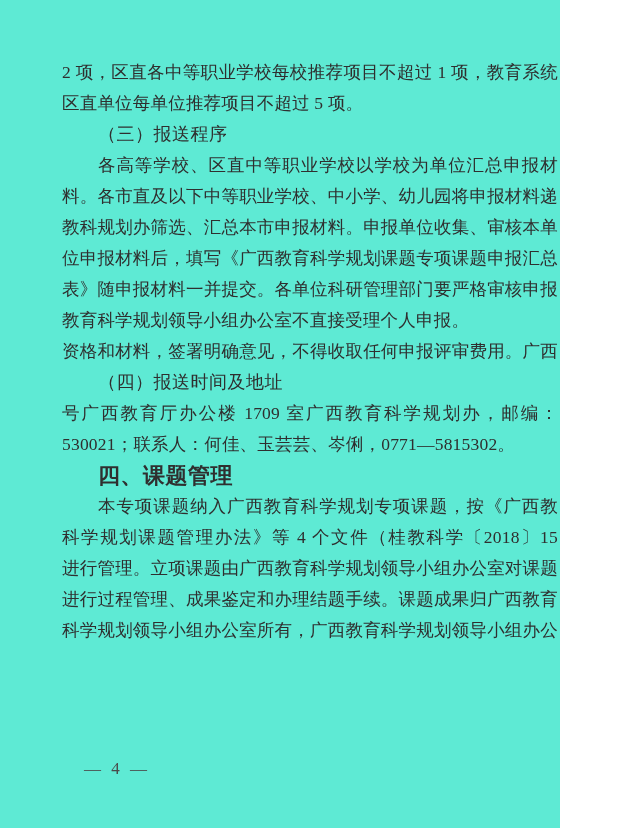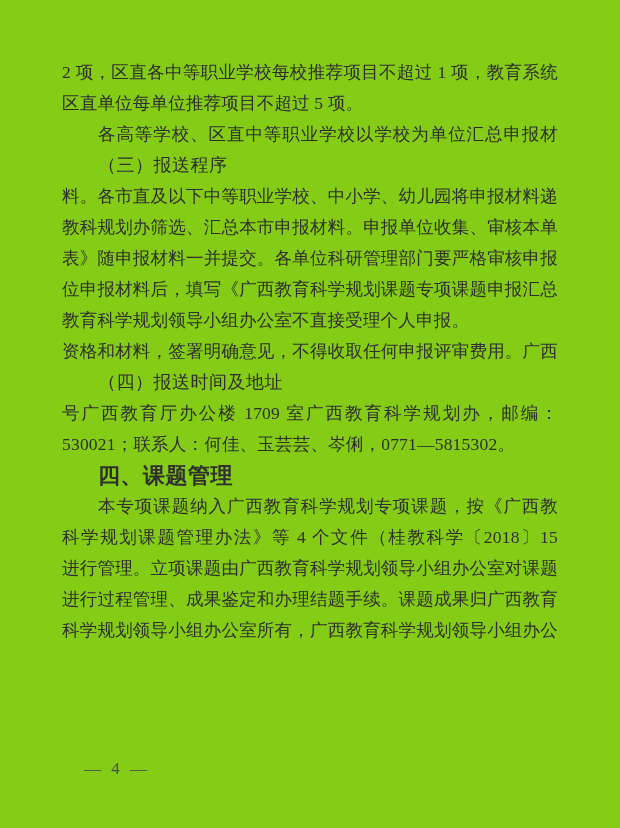--- a/index.html
+++ b/index.html
@@ -2,23 +2,23 @@
 <html><head>
 <meta charset="utf-8">
 <style>
   html, body {
     margin: 0;
     padding: 0;
     background: #ffffff;
   }
   .page {
     position: relative;
-    width: 620px;
+    width: 560px;
     height: 828px;
-    background: #84cc16;
+    background: #5eead4;
     overflow: hidden;
     font-family: "Liberation Serif", serif;
     color: #2f2f2f;
   }
   .text-area {
     position: absolute;
     left: 62px;
     top: 57px;
     width: 496px;
   }
@@ -61,26 +61,26 @@
     font-family: "Liberation Serif", serif;
   }
 </style>
 </head>
 <body>
 
 <div class="page">
   <div class="text-area" id="document-body">
       <div class="line body just">2 项，区直各中等职业学校每校推荐项目不超过 1 项，教育系统</div>
       <div class="line body">区直单位每单位推荐项目不超过 5 项。</div>
+      <div class="line kaiti indent">（三）报送程序</div>
       <div class="line body indent just">各高等学校、区直中等职业学校以学校为单位汇总申报材</div>
-      <div class="line kaiti indent">（三）报送程序</div>
       <div class="line body just">料。各市直及以下中等职业学校、中小学、幼儿园将申报材料递</div>
       <div class="line body just">教科规划办筛选、汇总本市申报材料。申报单位收集、审核本单</div>
+      <div class="line body just">位申报材料后，填写《广西教育科学规划课题专项课题申报汇总</div>
       <div class="line body just">表》随申报材料一并提交。各单位科研管理部门要严格审核申报</div>
-      <div class="line body just">位申报材料后，填写《广西教育科学规划课题专项课题申报汇总</div>
       <div class="line body">教育科学规划领导小组办公室不直接受理个人申报。</div>
       <div class="line body just">资格和材料，签署明确意见，不得收取任何申报评审费用。广西</div>
       <div class="line kaiti indent">（四）报送时间及地址</div>
       <div class="line body just">号广西教育厅办公楼 1709 室广西教育科学规划办，邮编：</div>
       <div class="line body">530021；联系人：何佳、玉芸芸、岑俐，0771—5815302。</div>
       <div class="line bold indent">四、课题管理</div>
       <div class="line body indent just">本专项课题纳入广西教育科学规划专项课题，按《广西教育</div>
       <div class="line body just">科学规划课题管理办法》等 4 个文件（桂教科学〔2018〕15 号）</div>
       <div class="line body just">进行管理。立项课题由广西教育科学规划领导小组办公室对课题</div>
       <div class="line body just">进行过程管理、成果鉴定和办理结题手续。课题成果归广西教育</div>

